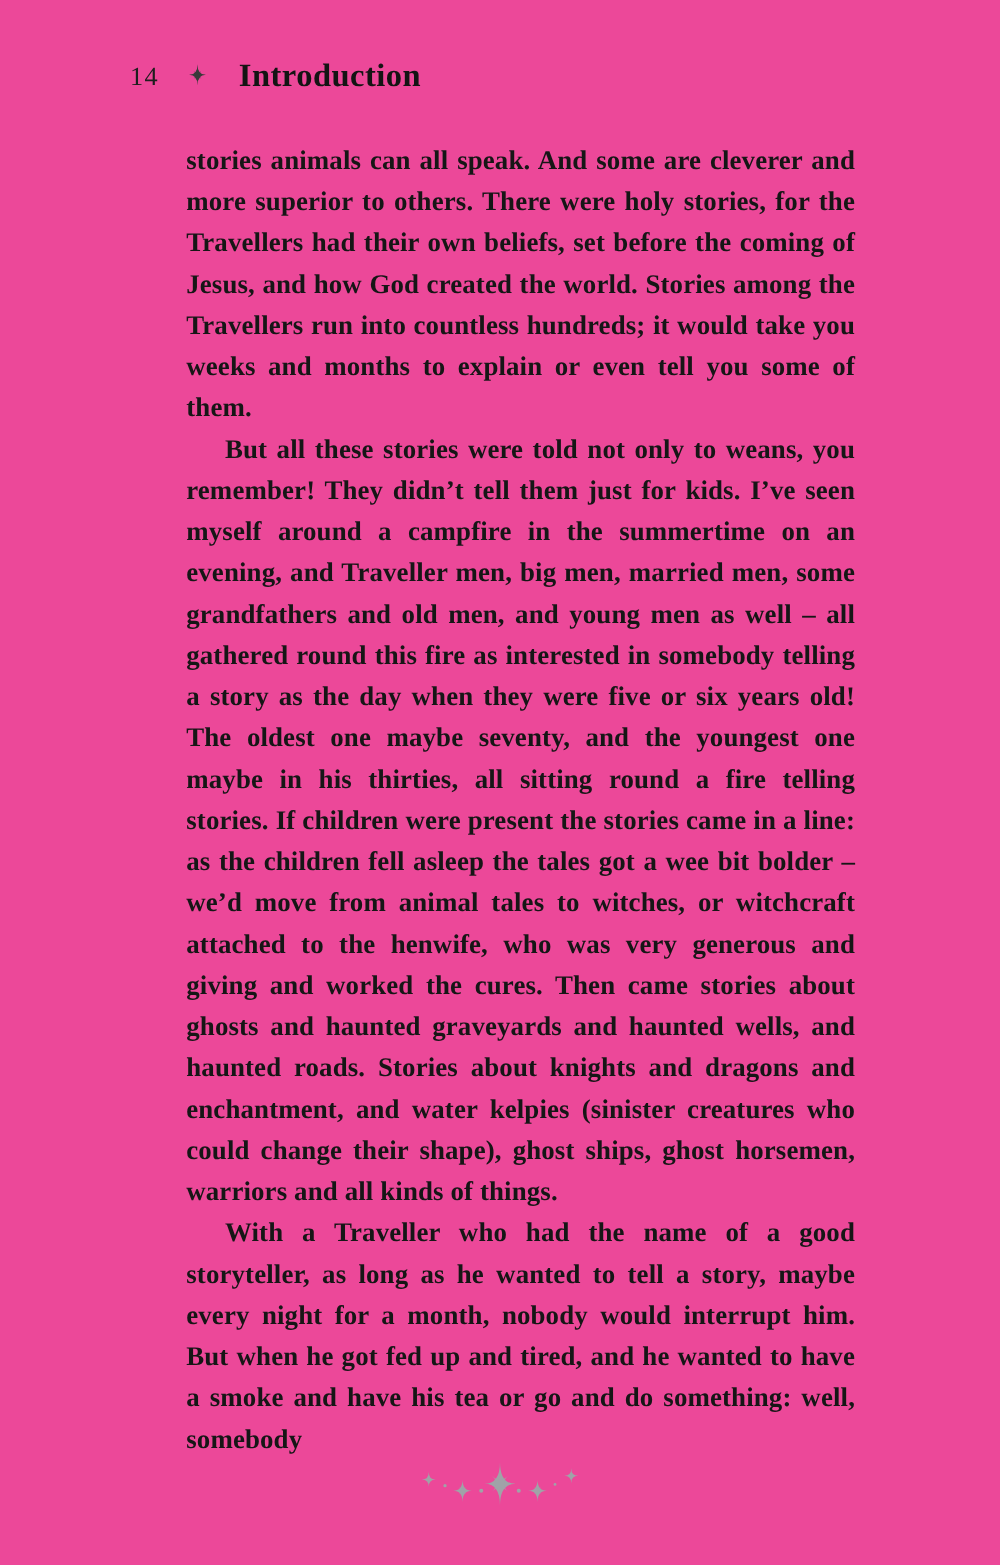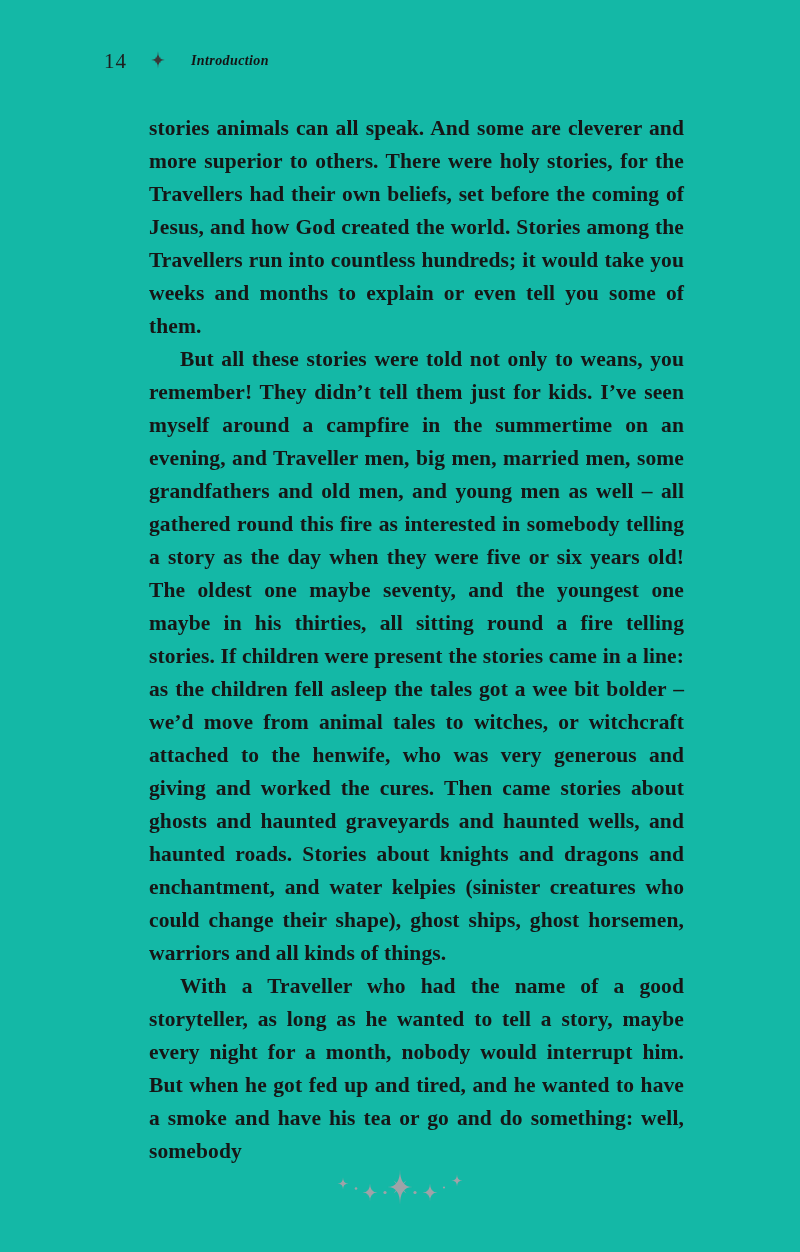--- a/index.html
+++ b/index.html
@@ -4,21 +4,21 @@
 <style>
   html, body {
     margin: 0;
     padding: 0;
     background: #ffffff;
   }
   .book-page {
     position: relative;
     width: 800px;
     height: 1252px;
-    background: #14b8a6;
+    background: #ec4899;
     font-family: "Liberation Serif", "DejaVu Serif", serif;
     color: #1a1a1a;
     overflow: hidden;
   }
   .page-header {
     position: absolute;
     top: 48px;
     left: 104px;
     display: flex;
     align-items: center;
@@ -29,22 +29,21 @@
     color: #1e1e1e;
     letter-spacing: 1px;
   }
   .header-star {
     margin: 0 24px 0 22px;
     width: 18px;
     height: 22px;
     display: inline-block;
   }
   .section-title {
-    font-size: 14px;
-    font-style: italic;
+    font-size: 26px;
     font-weight: 600;
     color: #141414;
     letter-spacing: 0.4px;
   }
   .page-body {
     position: absolute;
     top: 112px;
     left: 149px;
     width: 535px;
     font-size: 21.5px;

